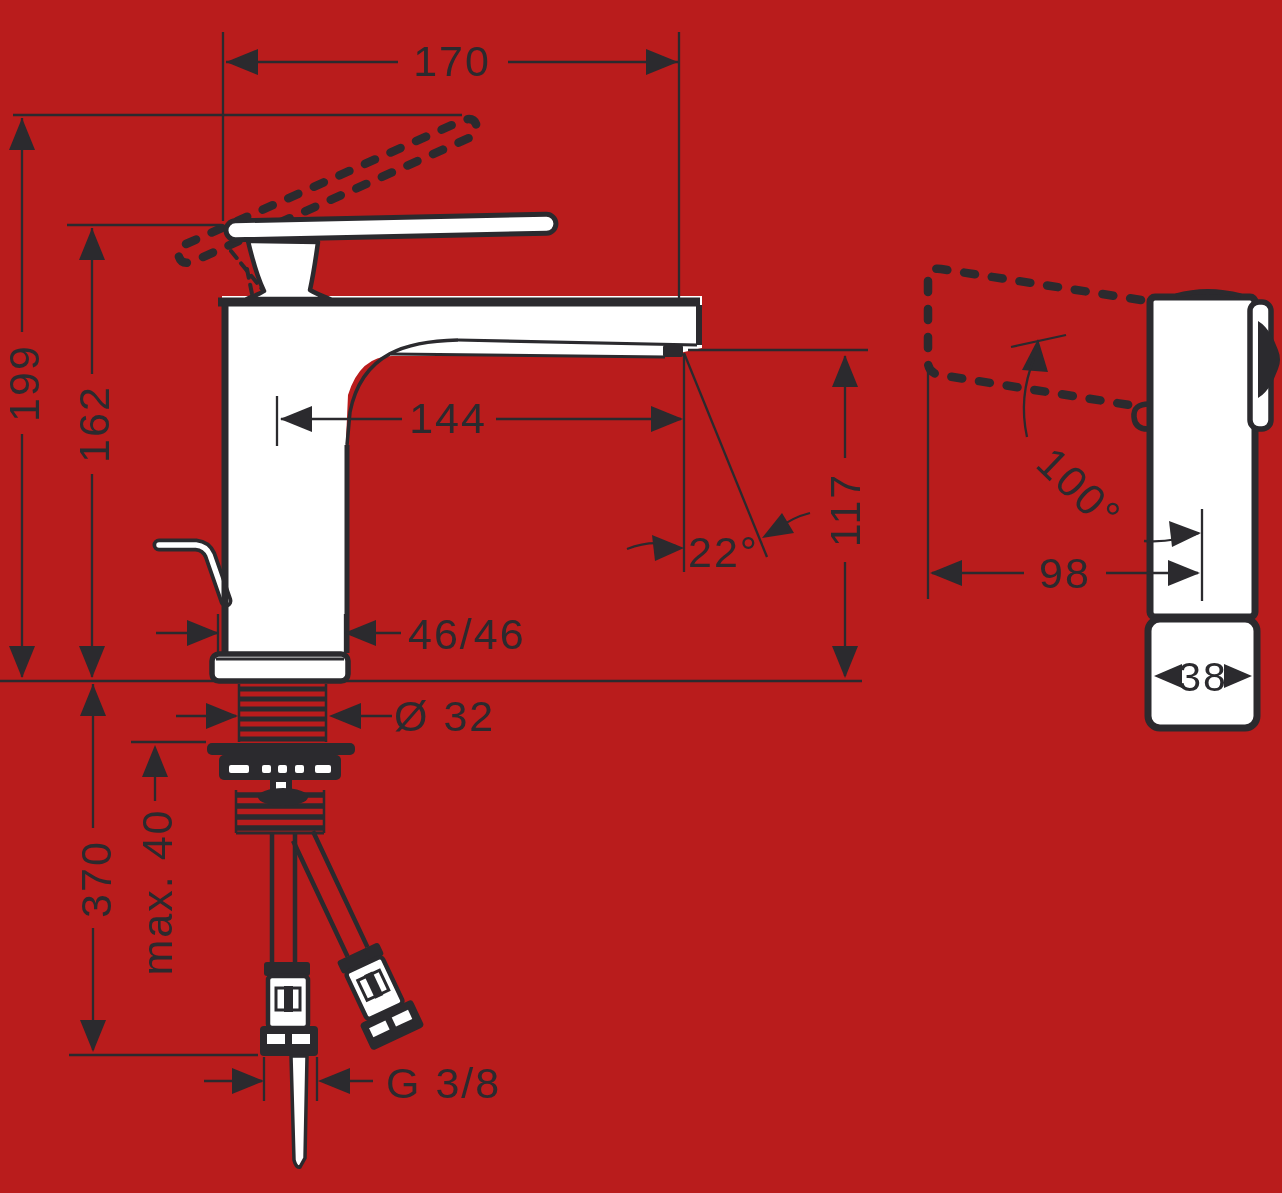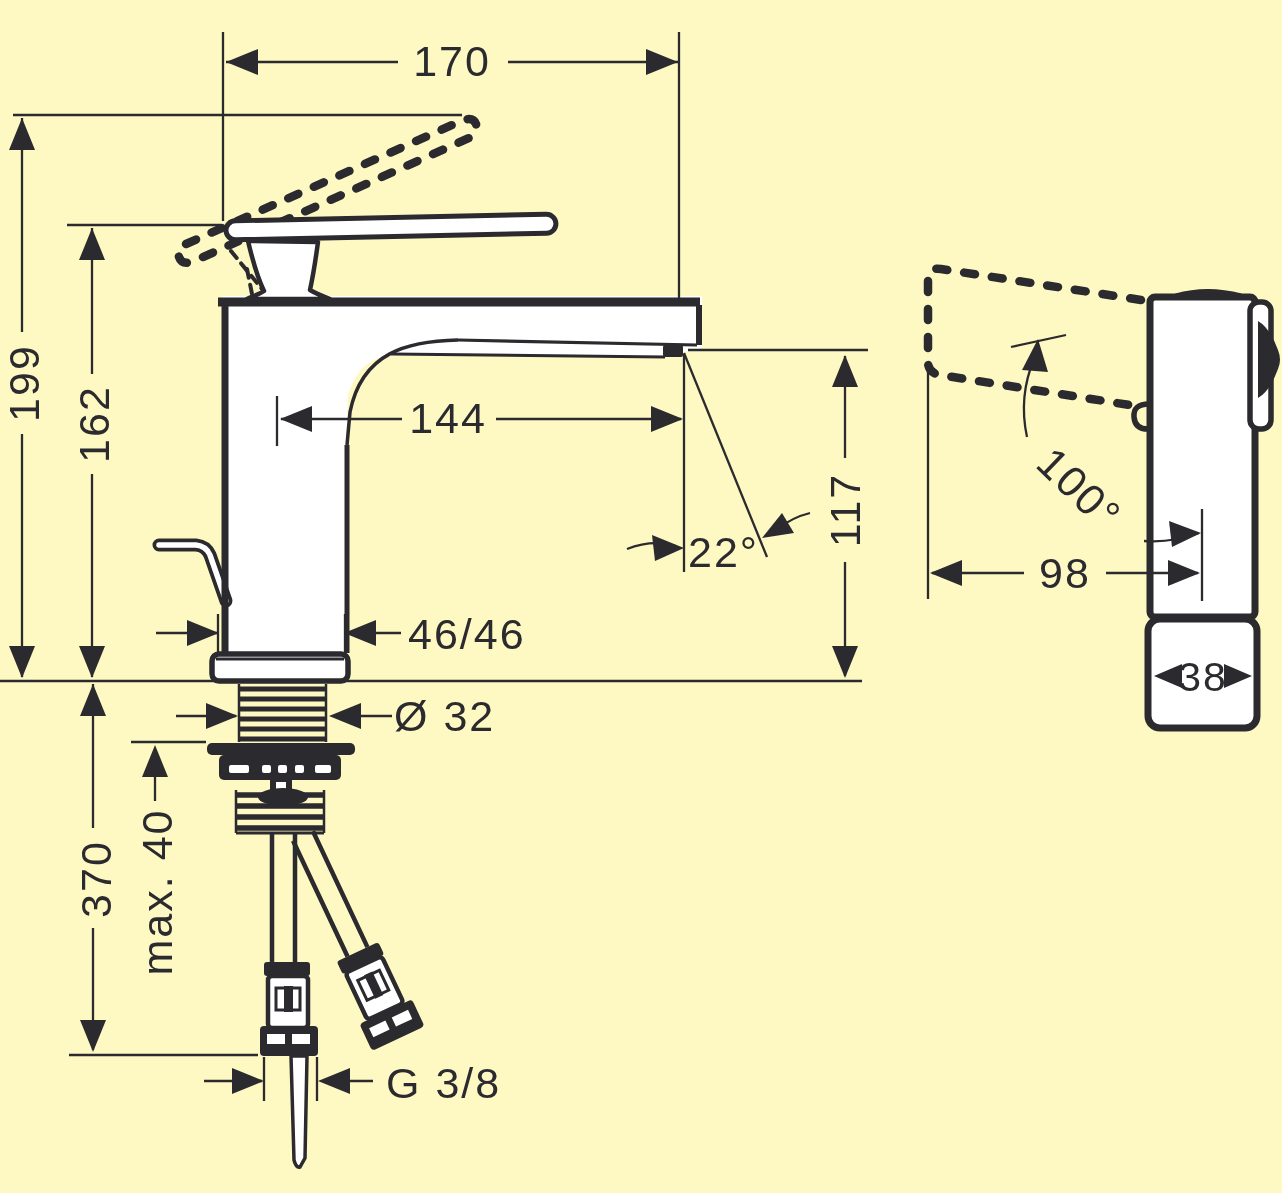--- a/index.html
+++ b/index.html
@@ -1,16 +1,16 @@
 <!DOCTYPE html>
 <html><head>
 <meta charset="utf-8">
 <style>
   html,body{margin:0;padding:0;background:#ffffff;}
-  .stage{width:1282px;height:1193px;position:relative;background:#fef9c3;overflow:hidden;}
+  .stage{width:1282px;height:1193px;position:relative;background:#b91c1c;overflow:hidden;}
   svg{display:block;font-family:"Liberation Sans", sans-serif;}
   .ink{stroke:#2b2a2e;fill:none;}
   .fillink{fill:#2b2a2e;stroke:none;}
   .white{fill:#ffffff;}
   .w2{stroke-width:2.3;}
   .w3{stroke-width:3;}
   .w35{stroke-width:3.5;}
   .w45{stroke-width:4.5;}
   .w55{stroke-width:5.5;}
   .w7{stroke-width:7;}

